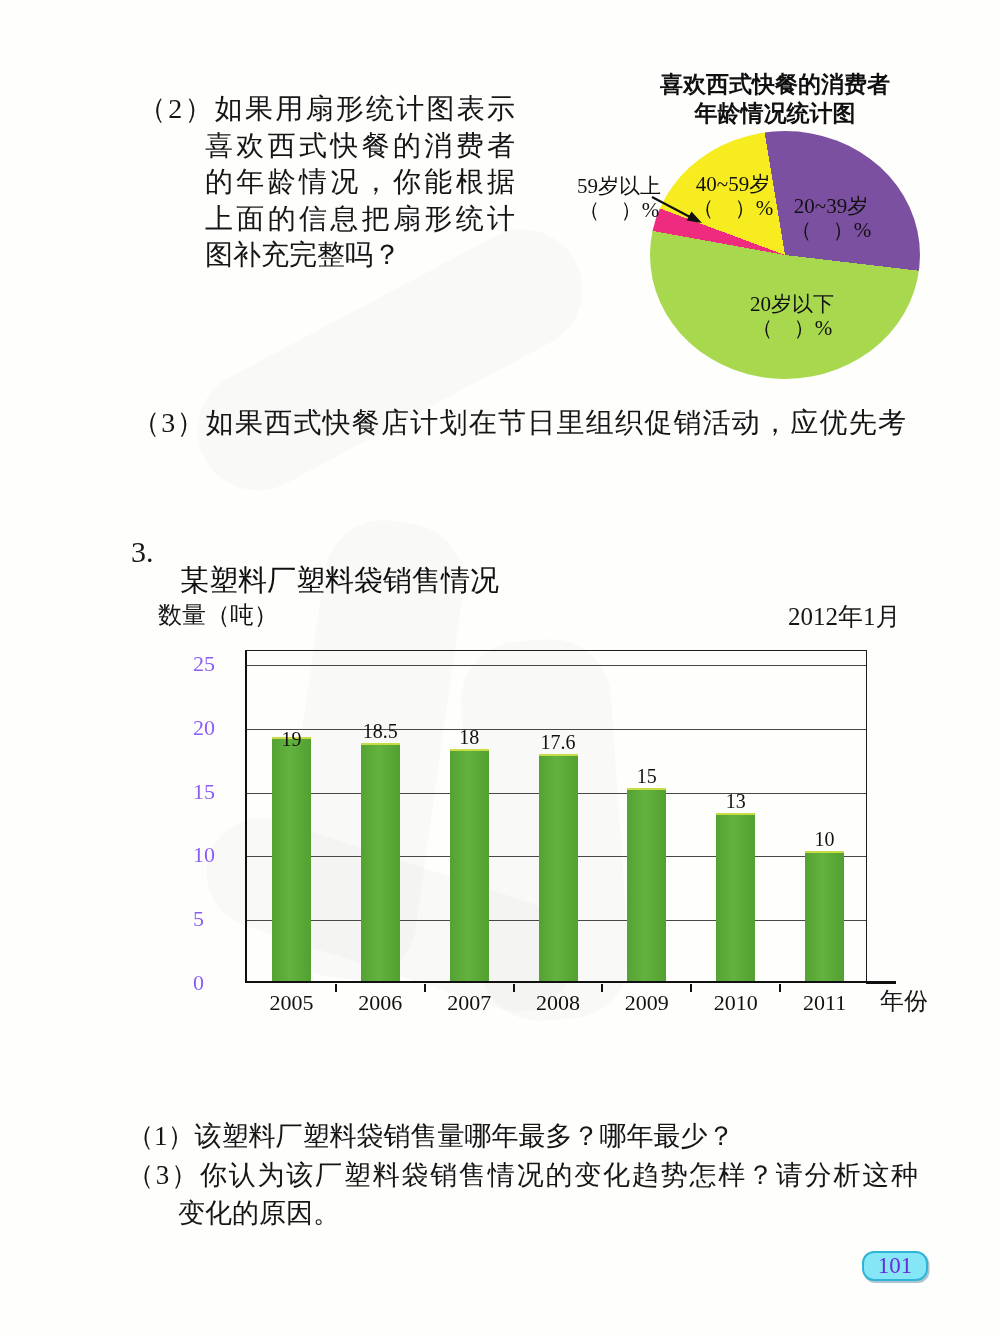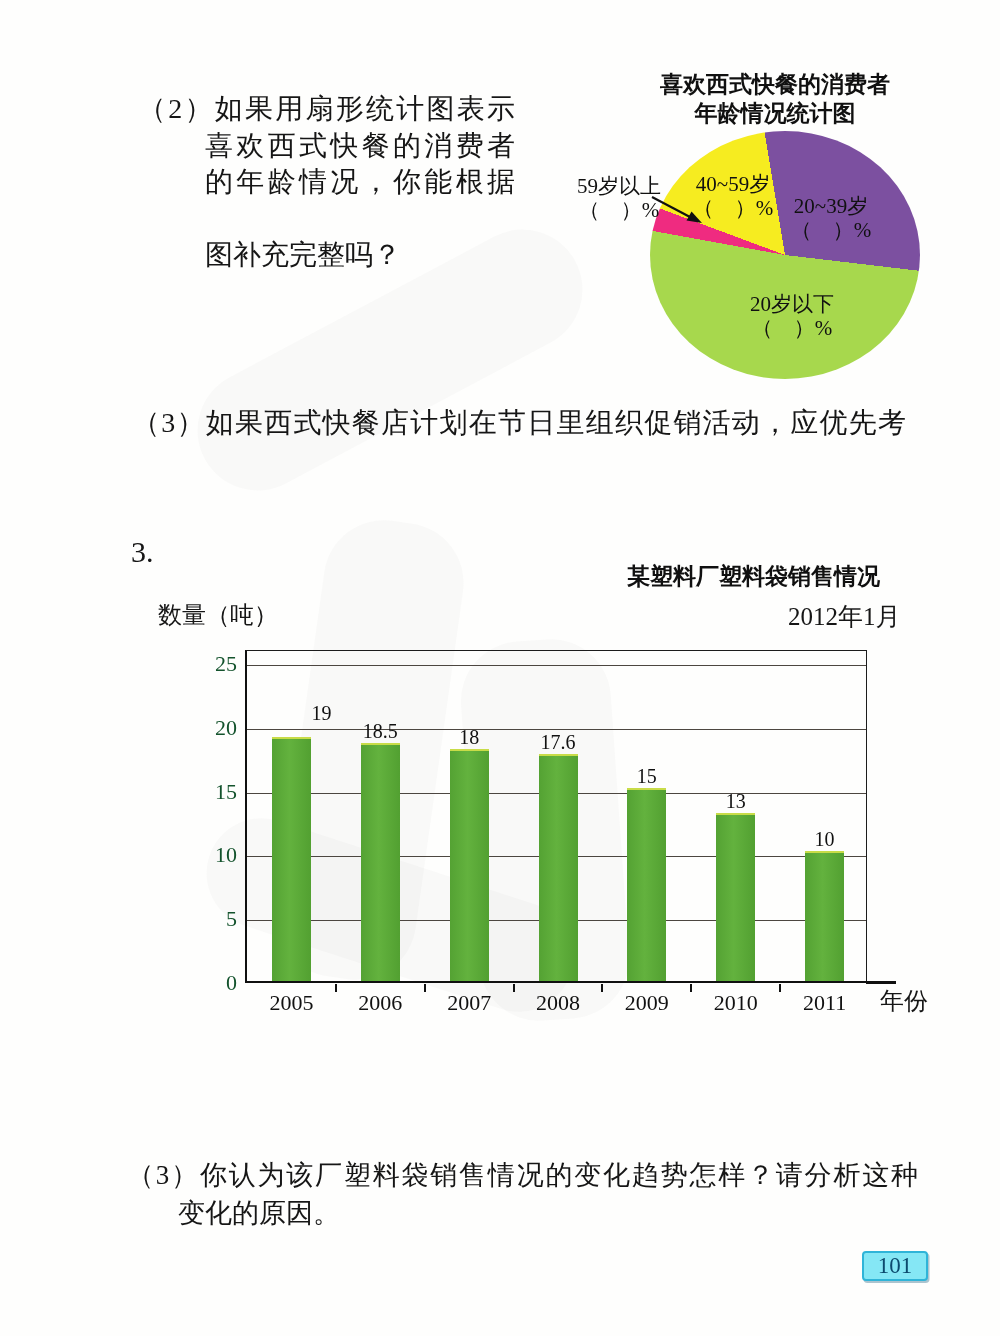--- a/index.html
+++ b/index.html
@@ -22,58 +22,59 @@
   .jl{white-space:normal; text-align:justify; text-align-last:justify; text-justify:inter-character;}
   .botline{font-size:27px; line-height:38px; white-space:nowrap;}
 
   .pie-area{left:555px; top:60px; width:445px; height:340px;}
   .pie-title{left:0; top:10px; width:440px; text-align:center;
     font-family:"Liberation Sans","DejaVu Sans",sans-serif; font-weight:700;
     font-size:23px; line-height:29px; color:#101010;}
   .pie-circle{left:95px; top:71px; width:270px; height:248px; border-radius:50%;}
   .pie-label{font-size:21px; line-height:24px; text-align:center; color:#111; white-space:nowrap;}
 
-  .chart-title{left:180px; top:561px; width:700px; text-align:right;
-    font-family:"Liberation Sans","DejaVu Sans",sans-serif; font-weight:700;
-    font-size:23px; color:#101010;}
+  .chart-title{left:180px; top:561px; width:700px; text-align:left;
+    font-family:"Liberation Sans","DejaVu Sans",sans-serif; font-weight:400;
+    font-size:29px; color:#101010;}
   .axis-text{font-size:24px; white-space:nowrap;}
 
   .plot{left:245px; top:650px; width:622px; height:333px;
     border-top:1.5px solid #1c1c1c; border-right:1.5px solid #1c1c1c;
     border-left:2.5px solid #101010; border-bottom:2.5px solid #101010;
     box-sizing:border-box;}
   .gridline{position:absolute; left:0; width:100%; height:1px; background:#4c4640;}
   .bar{position:absolute; bottom:0;
     background:linear-gradient(90deg,#54a233,#63b23e 45%,#52a031);
     border-top:2px solid #c8dc48;}
   .bar-value{position:absolute; text-align:center; font-size:20px; color:#111;}
   .x-year{position:absolute; text-align:center; font-size:22px; color:#111;}
-  .y-tick{position:absolute; text-align:right; font-size:22px; color:#14532d;}
+  .y-tick{position:absolute; text-align:left; font-size:22px; color:#8b5cf6;}
   .axis-tick{position:absolute; background:#111;}
   .x-axis-ext{left:866px; top:981px; width:30px; height:2.5px; background:#101010;}
 
   .badge{left:862px; top:1251px; width:66px; height:30px;
-    background:#85e7f5; border:2.5px solid #2fb4d8; border-radius:4px;
+    background:#85e7f5; border:2.5px solid #2fb4d8; border-radius:12px;
     box-shadow:1.5px 2px 0 rgba(20,90,120,0.35);
     display:flex; align-items:center; justify-content:center;
-    font-size:23px; color:#0c4a6e; box-sizing:border-box;}
+    font-size:23px; color:#6d28d9; box-sizing:border-box;}
 </style>
 </head>
 <body>
 
 <div class="page">
 
   <div class="wm wm1"></div>
   <div class="wm wm2"></div>
   <div class="wm wm3"></div>
   <div class="wm wm4"></div>
 
   <div class="abs bodyline jl" style="left:138px; top:90px; width:377px;">（2）如果用扇形统计图表示</div>
   <div class="abs bodyline jl" style="left:205px; top:127px; width:310px;">喜欢西式快餐的消费者</div>
   <div class="abs bodyline jl" style="left:205px; top:163px; width:310px;font-family:Liberation Serif, serif;">的年龄情况，你能根据</div>
+  <div class="abs bodyline jl" style="left:205px; top:200px; width:310px;">上面的信息把扇形统计</div>
   <div class="abs bodyline" style="left:205px; top:236px;">图补充完整吗？</div>
 
   <div class="abs pie-area">
     <div class="abs pie-title">
       <div>喜欢西式快餐的消费者</div>
       <div>年龄情况统计图</div>
     </div>
     <div class="abs pie-circle" style="background: conic-gradient(from -9.5deg, rgb(124, 80, 160) 0deg, rgb(124, 80, 160) 106.2deg, rgb(167, 216, 77) 106.2deg, rgb(167, 216, 77) 289.8deg, rgb(239, 43, 128) 289.8deg, rgb(239, 43, 128) 299.9deg, rgb(246, 236, 32) 299.9deg, rgb(246, 236, 32) 360deg);"></div>
 
     <div class="abs pie-label" style="left:108px; top:112px; width:140px;">
@@ -113,21 +114,21 @@
       <div class="y-tick" style="left: -54px; width: 44px; top: 255.2px;">5</div>
       <div class="gridline" style="top: 205.4px;"></div>
       <div class="y-tick" style="left: -54px; width: 44px; top: 191.4px;">10</div>
       <div class="gridline" style="top: 141.6px;"></div>
       <div class="y-tick" style="left: -54px; width: 44px; top: 127.6px;">15</div>
       <div class="gridline" style="top: 77.8px;"></div>
       <div class="y-tick" style="left: -54px; width: 44px; top: 63.8px;">20</div>
       <div class="gridline" style="top: 14px;"></div>
       <div class="y-tick" style="left: -54px; width: 44px; top: 0px;">25</div>
       <div class="bar" style="left: 24.9286px; width: 39px; height: 242.44px;"></div>
-      <div class="bar-value" style="left: 4.42857px; width: 80px; top: 51px; text-align: right;">19</div>
+      <div class="bar-value" style="left: 4.42857px; width: 80px; top: 77px;">19</div>
       <div class="x-year" style="left: 0.428571px; width: 88px; top: 339px;">2005</div>
       <div class="bar" style="left: 113.786px; width: 39px; height: 236.06px;"></div>
       <div class="bar-value" style="left: 93.2857px; width: 80px; top: 68.94px;">18.5</div>
       <div class="x-year" style="left: 89.2857px; width: 88px; top: 339px;">2006</div>
       <div class="axis-tick" style="left: 87.8571px; top: 333px; width: 2px; height: 8px;"></div>
       <div class="bar" style="left: 202.643px; width: 39px; height: 229.68px;"></div>
       <div class="bar-value" style="left: 182.143px; width: 80px; top: 75.32px;">18</div>
       <div class="x-year" style="left: 178.143px; width: 88px; top: 339px;">2007</div>
       <div class="axis-tick" style="left: 176.714px; top: 333px; width: 2px; height: 8px;"></div>
       <div class="bar" style="left: 291.5px; width: 39px; height: 224.576px;"></div>
@@ -143,17 +144,18 @@
       <div class="x-year" style="left: 444.714px; width: 88px; top: 339px;">2010</div>
       <div class="axis-tick" style="left: 443.286px; top: 333px; width: 2px; height: 8px;"></div>
       <div class="bar" style="left: 558.071px; width: 39px; height: 127.6px;"></div>
       <div class="bar-value" style="left: 537.571px; width: 80px; top: 177.4px;">10</div>
       <div class="x-year" style="left: 533.571px; width: 88px; top: 339px; text-align: center;">2011</div>
       <div class="axis-tick" style="left: 532.143px; top: 333px; width: 2px; height: 8px;"></div>
     </div>
   <div class="abs x-axis-ext"></div>
   <div class="abs axis-text" style="left:880px; top:985px;">年份</div>
 
+  <div class="abs botline" style="left:127px; top:1117px;">（1）该塑料厂塑料袋销售量哪年最多？哪年最少？</div>
   <div class="abs botline jl" style="left:127px; top:1156px; width:791px;">（3）你认为该厂塑料袋销售情况的变化趋势怎样？请分析这种</div>
   <div class="abs botline" style="left:178px; top:1194px;">变化的原因。</div>
 
   <div class="abs badge">101</div>
 </div>
 
 </body></html>

